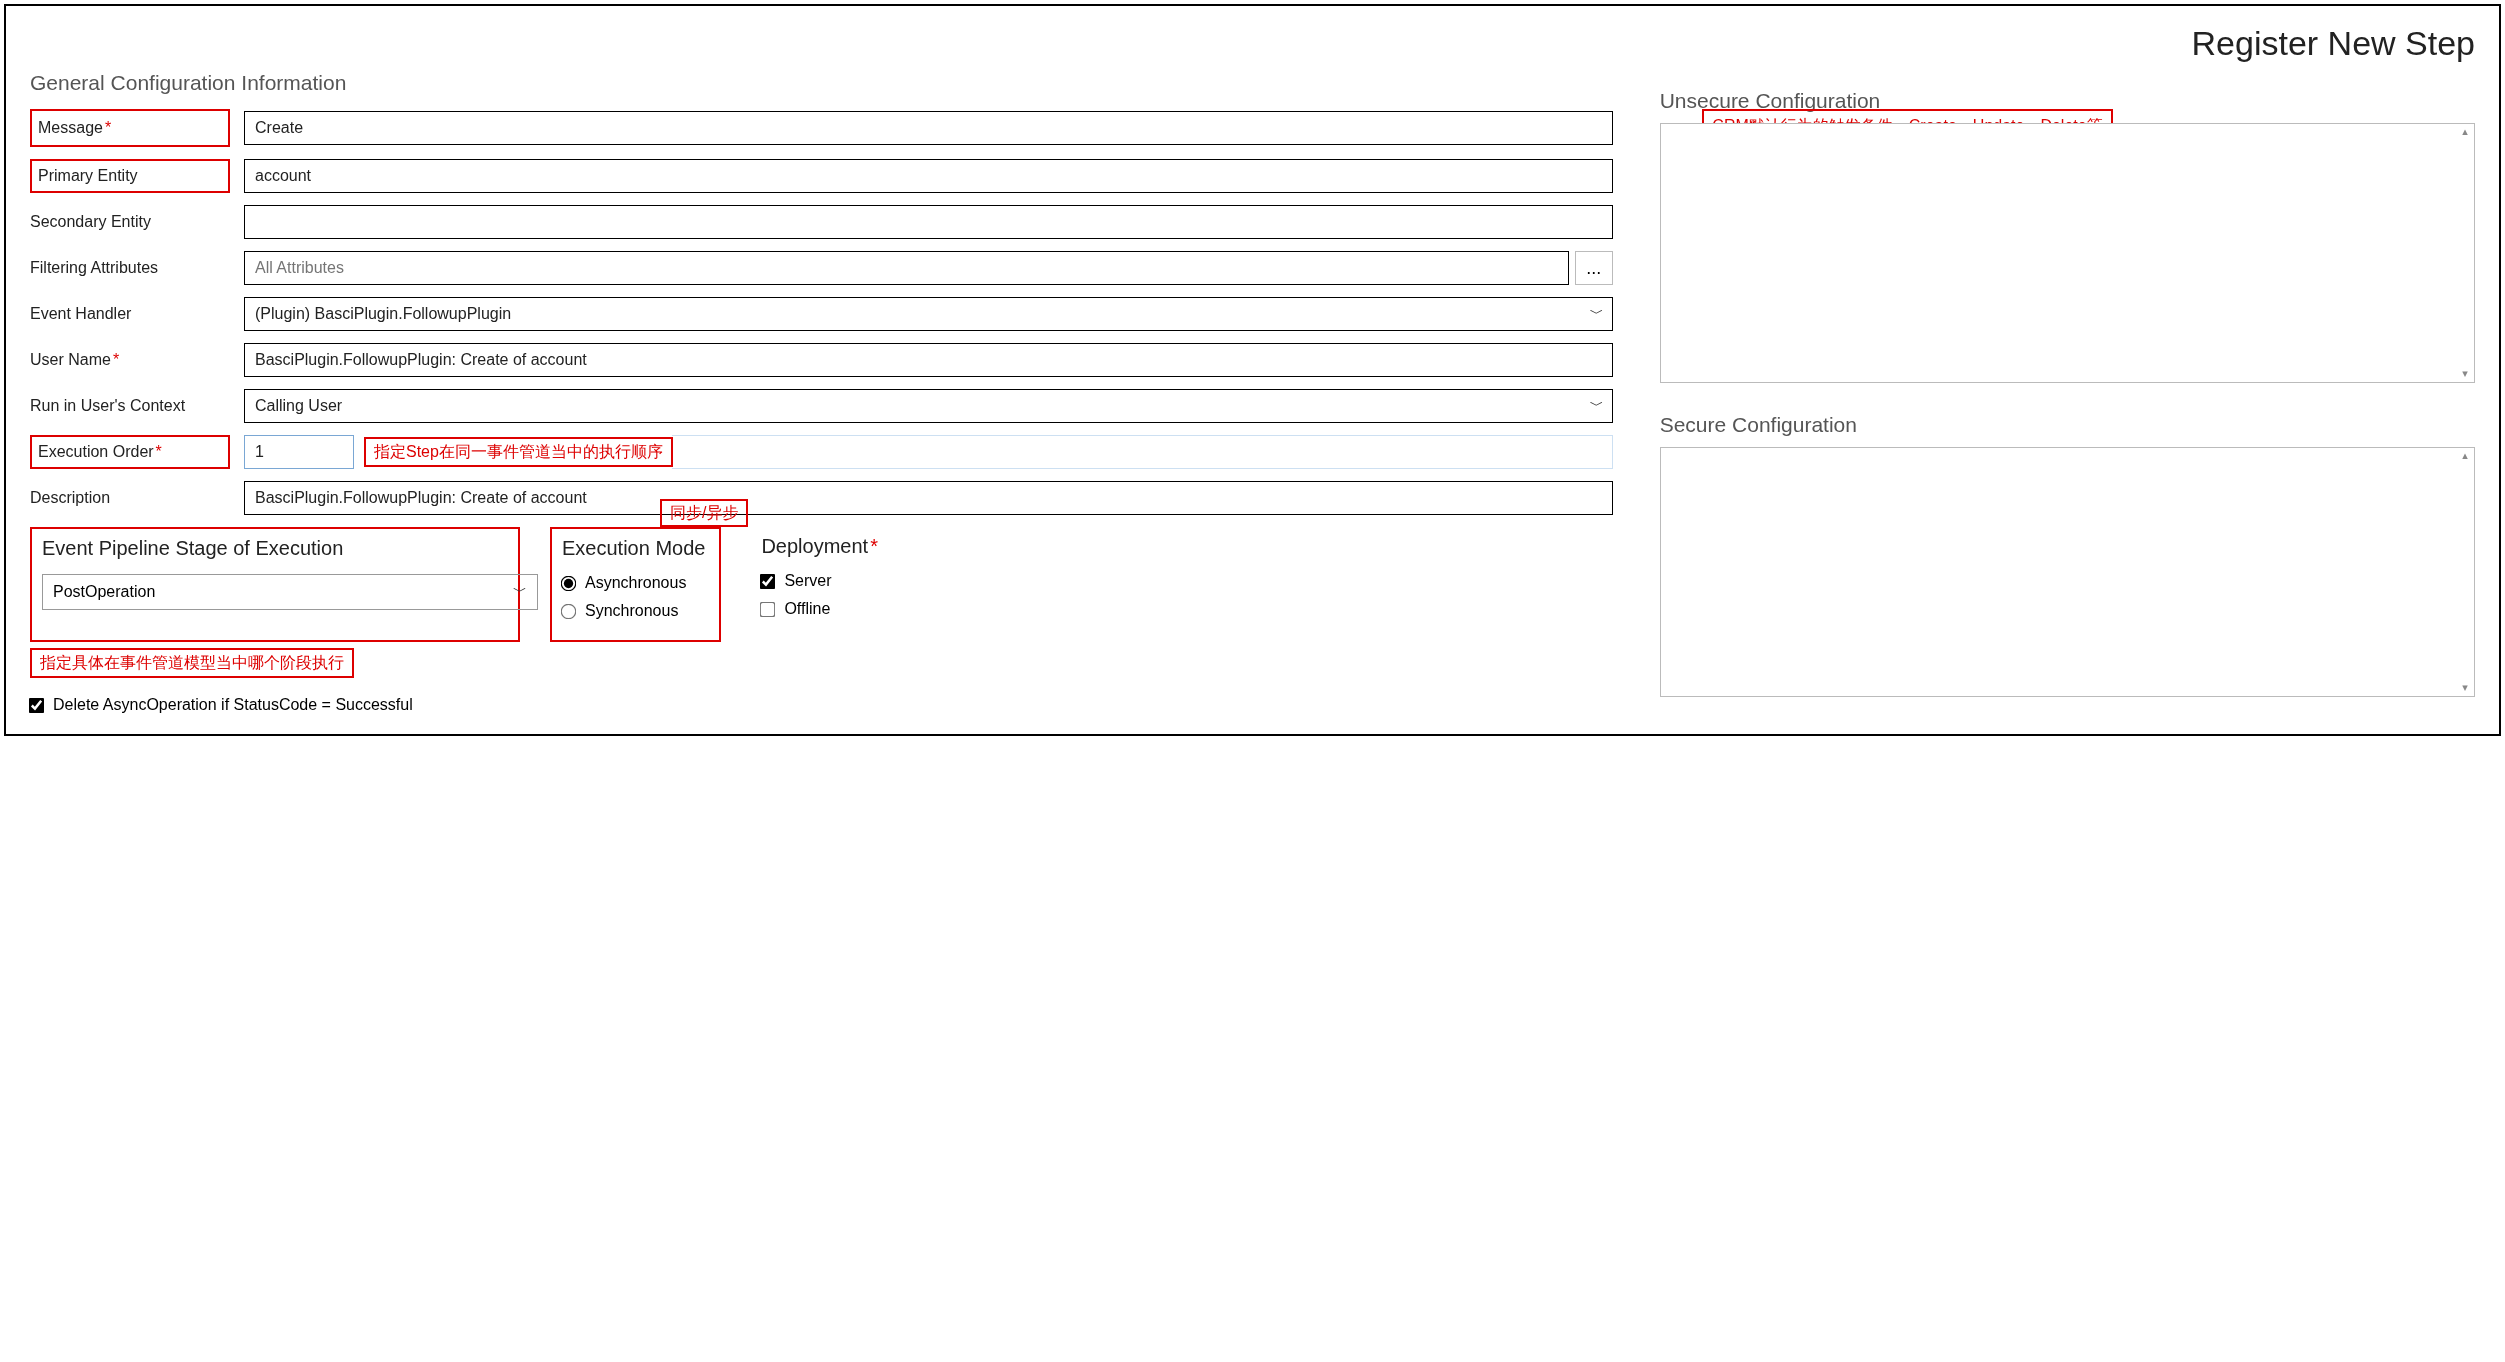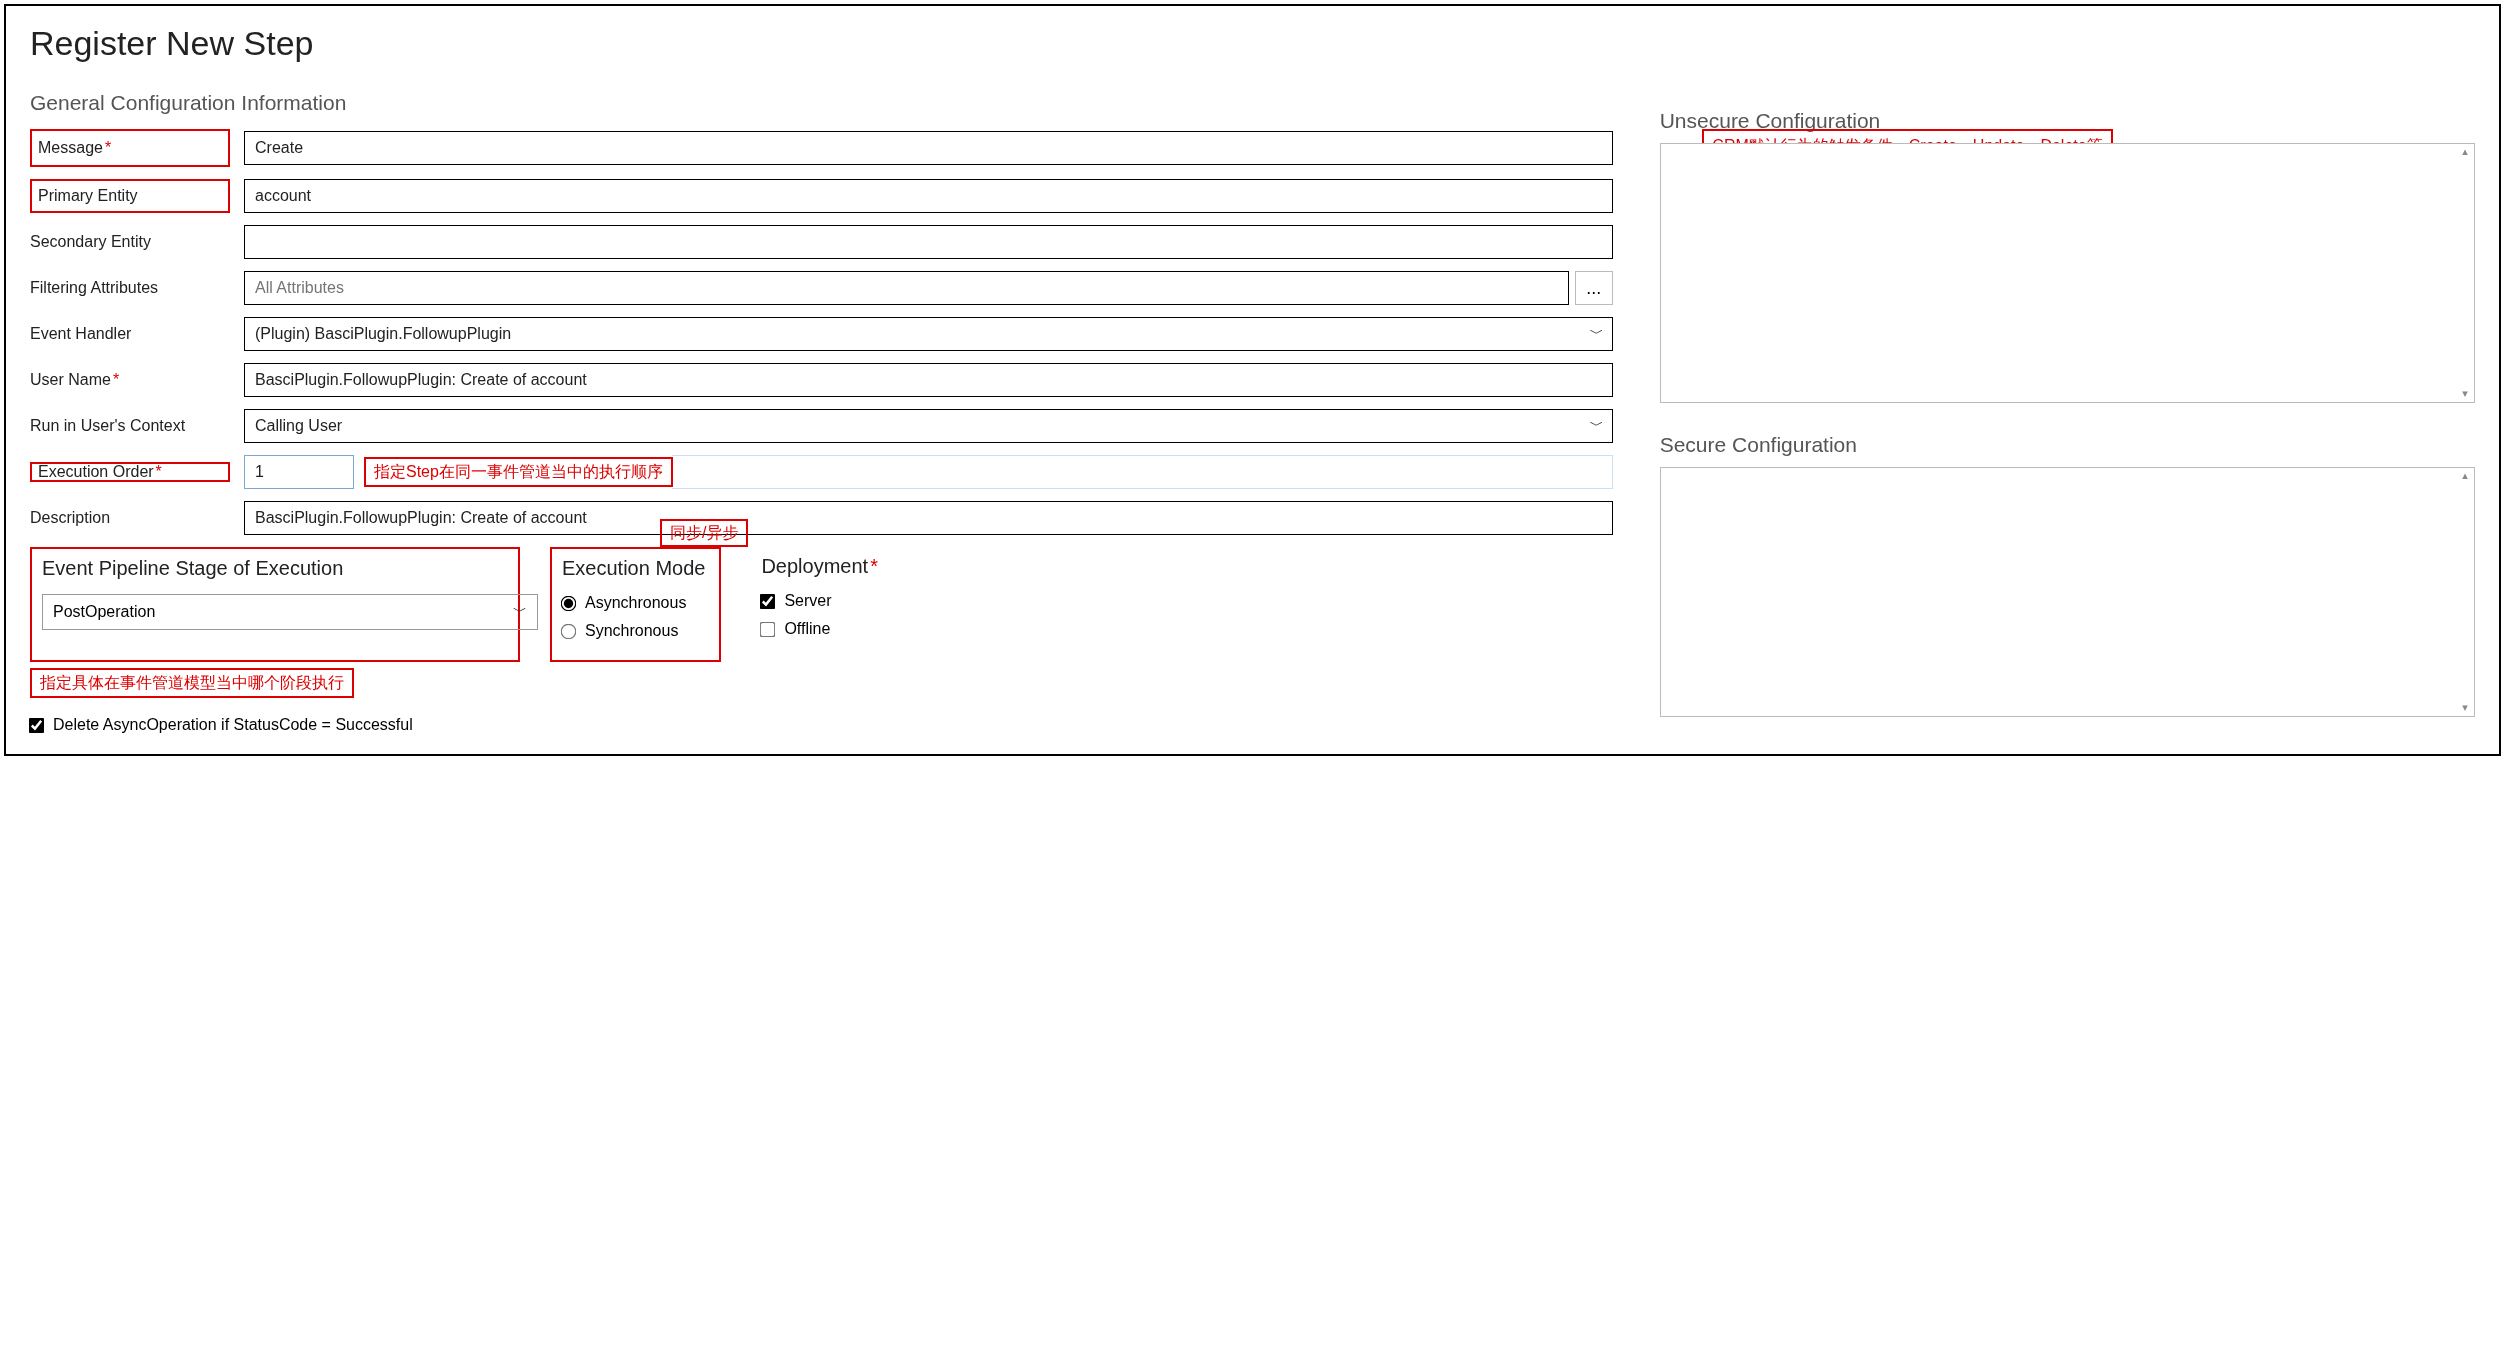--- a/index.html
+++ b/index.html
@@ -1,18 +1,18 @@
 <!DOCTYPE html>
 <html><head>
 <meta charset="utf-8">
 <style>
   * { box-sizing: border-box; margin: 0; padding: 0; }
   body { font-family: "Segoe UI", "Microsoft YaHei", Arial, sans-serif; background: #fff; padding: 4px; }
   .window { border: 2px solid #000; padding: 18px 24px 20px 24px; position: relative; }
-  .title { font-size: 34px; font-weight: 300; color: #222; margin-bottom: 28px; }
+  .title { font-size: 34px; font-weight: 300; color: #222; margin-bottom: 8px; text-align: right; }
   .layout { display: flex; gap: 47px; align-items: center; }
   .left { flex: 1 1 66%; }
   .right { flex: 1 1 34%; display: flex; flex-direction: column; }
   .section-heading { font-size: 21px; font-weight: 300; color: #555; margin-bottom: 14px; }
   .row { display: flex; align-items: center; margin-bottom: 12px; position: relative; }
   .label-cell { width: 200px; font-size: 16px; color: #222; }
   .req { color: #d00; margin-left: 2px; }
   .input-cell { flex: 1; position: relative; }
   input[type=text], .textbox, .combo {
     width: 100%; height: 34px; border: 1px solid #000000; font-size: 16px;
@@ -141,21 +141,21 @@
         <div class="input-cell" style="margin-left:14px;">
           <div class="combo">
             <span>Calling User</span>
             <span class="chev">﹀</span>
           </div>
         </div>
       </div>
 
       
       <div class="row">
-        <div class="label-cell hl" style="padding:4px 6px; height:20px; display:flex; align-items:center;">
+        <div class="label-cell hl" style="padding:4px 6px; height:34px; display:flex; align-items:center;">
           <span>Execution Order</span>
             <span class="req">*</span>
         </div>
         <div class="input-cell exec-wrap" style="margin-left:14px;">
           <input type="text" class="short-input" style="border: 1px solid rgb(122, 167, 212);" value="1">
           <div class="annot" style="position:relative; right:auto; margin-left:10px; height:30px;">指定Step在同一事件管道当中的执行顺序</div>
           <div style="flex:1; height:34px; border:1px solid #cde0f2; border-left:none; margin-left:-1px;"></div>
         </div>
       </div>
 

